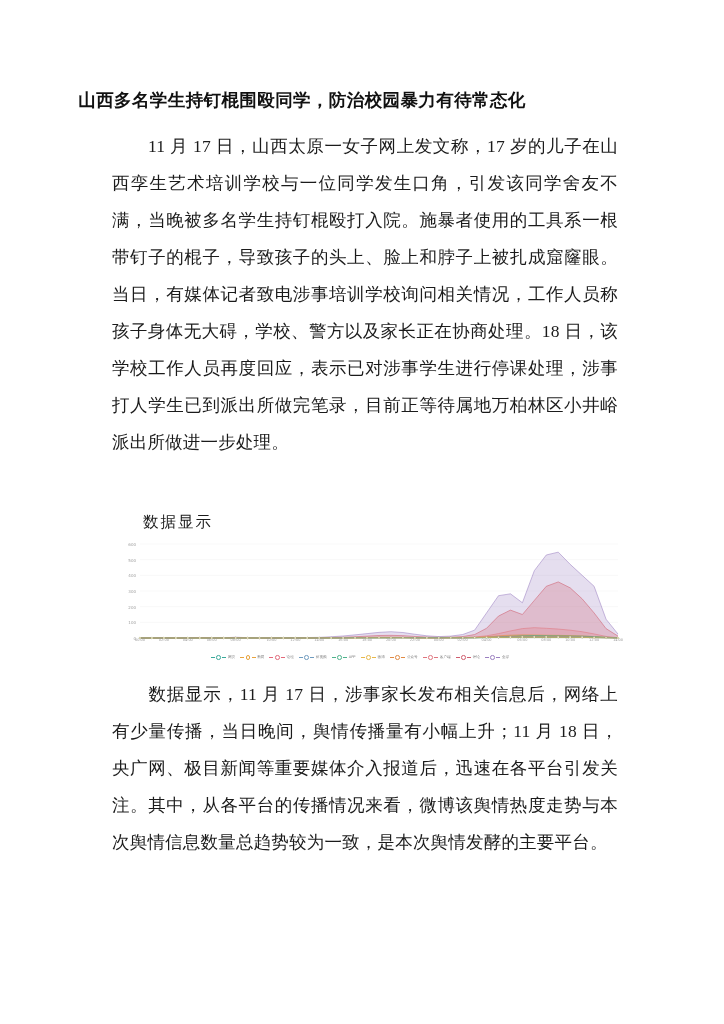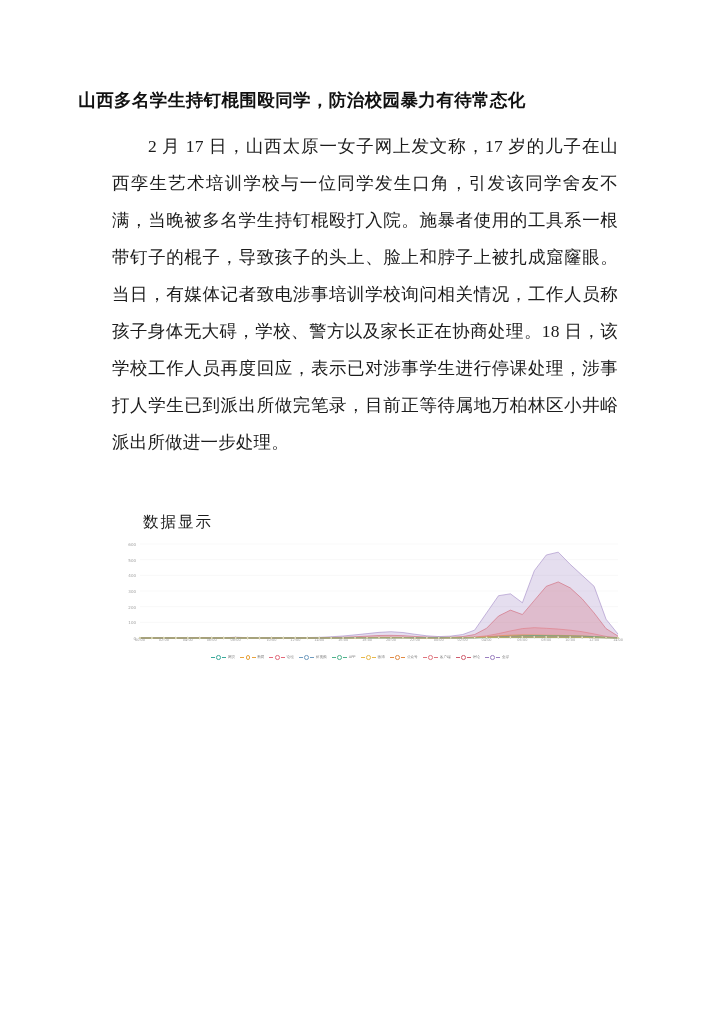--- a/index.html
+++ b/index.html
@@ -88,21 +88,21 @@
     white-space:nowrap;
   }
 </style>
 </head>
 <body>
 
 <div class="page">
 
   <div class="doc-title">山西多名学生持钉棍围殴同学，防治校园暴力有待常态化</div>
 
-  <div class="body-para p1"><span class="indent"></span><span>2 月 17 日，山西太原一女子网上发文称，17 岁的儿子在山西孪生艺术培训学校与一位同学发生口角，引发该同学舍友不满，当晚被多名学生持钉棍殴打入院。施暴者使用的工具系一根带钉子的棍子，导致孩子的头上、脸上和脖子上被扎成窟窿眼。当日，有媒体记者致电涉事培训学校询问相关情况，工作人员称孩子身体无大碍，学校、警方以及家长正在协商处理。18 日，该学校工作人员再度回应，表示已对涉事学生进行停课处理，涉事打人学生已到派出所做完笔录，目前正等待属地万柏林区小井峪派出所做进一步处理。</span></div>
+  <div class="body-para p1"><span class="indent"></span><span>11 月 17 日，山西太原一女子网上发文称，17 岁的儿子在山西孪生艺术培训学校与一位同学发生口角，引发该同学舍友不满，当晚被多名学生持钉棍殴打入院。施暴者使用的工具系一根带钉子的棍子，导致孩子的头上、脸上和脖子上被扎成窟窿眼。当日，有媒体记者致电涉事培训学校询问相关情况，工作人员称孩子身体无大碍，学校、警方以及家长正在协商处理。18 日，该学校工作人员再度回应，表示已对涉事学生进行停课处理，涉事打人学生已到派出所做完笔录，目前正等待属地万柏林区小井峪派出所做进一步处理。</span></div>
 
   <div class="section-head">数据显示</div>
 
   <div class="chart-wrap">
     <svg class="chart-svg" id="chart-svg" viewBox="0 0 528 112" preserveAspectRatio="none">
         <line x1="44" x2="522" y1="100" y2="100" stroke="#c9c9c9" stroke-width="0.5"></line>
         <line x1="44" x2="522" y1="84.33333333333333" y2="84.33333333333333" stroke="#ededed" stroke-width="0.4"></line>
         <line x1="44" x2="522" y1="68.66666666666667" y2="68.66666666666667" stroke="#ededed" stroke-width="0.4"></line>
         <line x1="44" x2="522" y1="53" y2="53" stroke="#ededed" stroke-width="0.4"></line>
         <line x1="44" x2="522" y1="37.333333333333336" y2="37.333333333333336" stroke="#ededed" stroke-width="0.4"></line>
@@ -381,14 +381,15 @@
         </div>
         <div class="legend-item" style="color: rgb(155, 127, 192);">
           <span class="legend-dash" style="background: rgb(155, 127, 192);"></span>
           <span class="legend-ring"></span>
           <span class="legend-dash" style="background: rgb(155, 127, 192);"></span>
           <span class="legend-label">全部</span>
         </div>
       </div>
   </div>
 
+  <div class="body-para p2"><span class="indent"></span><span>数据显示，11 月 17 日，涉事家长发布相关信息后，网络上有少量传播，当日晚间，舆情传播量有小幅上升；11 月 18 日，央广网、极目新闻等重要媒体介入报道后，迅速在各平台引发关注。其中，从各平台的传播情况来看，微博该舆情热度走势与本次舆情信息数量总趋势较为一致，是本次舆情发酵的主要平台。</span></div>
 
 </div>
 
 </body></html>

